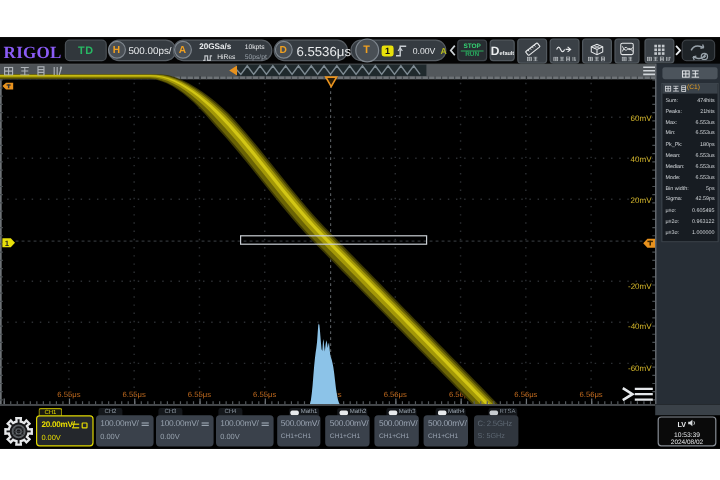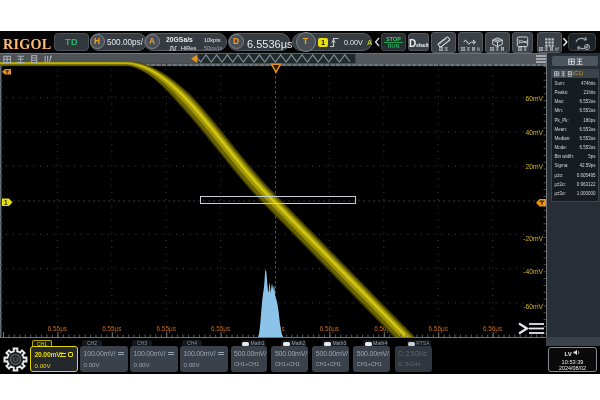--- a/index.html
+++ b/index.html
@@ -2,21 +2,21 @@
 <html><head><meta charset="utf-8"><style>
 *{margin:0;padding:0;box-sizing:border-box}
 html,body{width:600px;height:400px;background:#fff;font-family:"Liberation Sans",sans-serif;overflow:hidden}
 #dev{position:absolute;left:0;top:31px;width:600px;height:343px;background:#000}
 .abs{position:absolute}
 #tb{position:absolute;left:0;top:0;width:600px;height:22px;background:#050505}
 .pill{position:absolute;top:2px;height:18px;background:#353b41;border:1px solid #575d63;border-radius:9px}
 .circ{position:absolute;border-radius:50%;background:#494f55;border:1.2px solid #7e868e;color:#f0a020;font-weight:bold;text-align:center}
 .btn{position:absolute;background:#3a4046;border:1px solid #51585e;border-radius:3px}
 .w{color:#e9ebed}
-.logo{font-family:"Liberation Serif",serif;font-weight:bold;color:#fdba74;font-size:14.2px;letter-spacing:0.2px}
+.logo{font-family:"Liberation Serif",serif;font-weight:bold;color:#8b5cf6;font-size:14.2px;letter-spacing:0.2px}
 .tlab{font-size:6.4px;fill:#c06a1e;font-family:"Liberation Sans",sans-serif}
 .vlab{font-size:6.7px;fill:#d4b62a;font-family:"Liberation Sans",sans-serif}
 .m1{font-size:6.5px;font-weight:bold;fill:#222;font-family:"Liberation Sans",sans-serif}
 #plot{position:absolute;left:0;top:22px}
 #sb{position:absolute;left:546px;top:22px;width:54px;height:284px;background:#272e36;border-left:1px solid #70767c}
 .box{position:absolute;top:315px;height:26px;background:#3a414b;border-radius:3px}
 .tab{position:absolute;top:309px;height:7px;background:#14171b;border-radius:2px 2px 0 0;font-size:5px;line-height:7px;text-align:center;color:#9aa4ae}
 .l1{position:absolute;left:3.5px;top:4px;font-size:7px;letter-spacing:-0.2px}
 .l2{position:absolute;left:3.5px;top:15px;font-size:6.2px}
 .stat{display:flex;justify-content:space-between;padding:0 2.5px;color:#d4d8dc;font-size:4.5px;line-height:9.15px;white-space:nowrap}

